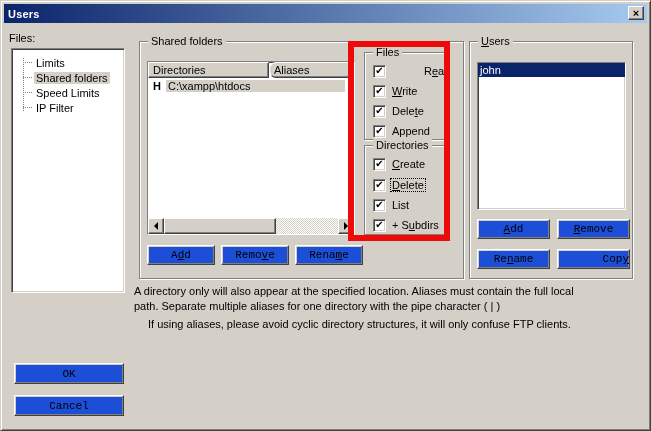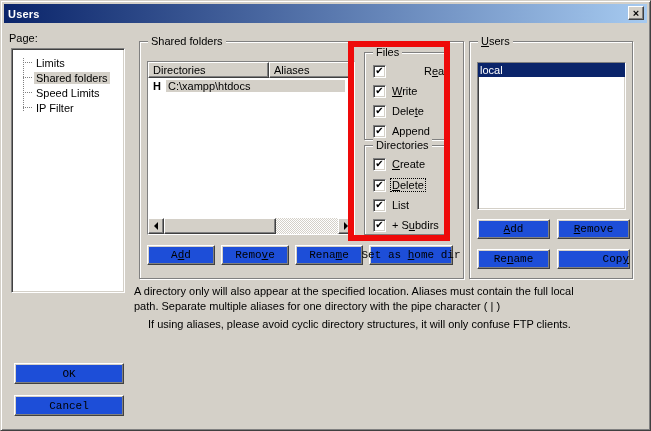--- a/index.html
+++ b/index.html
@@ -66,21 +66,21 @@
   
   .dirlist { position: absolute; left: 7px; top: 19px; width: 208px; height: 174px; display: flex; flex-direction: column; }
   .dirlist-headers { display: flex; height: 16px; }
   .col-header {
     background: #d4d0c8; padding: 1px 4px;
     border: 1px solid; border-color: #fff #404040 #404040 #fff;
     box-shadow: inset -1px -1px 0 #808080;
     overflow: hidden; white-space: nowrap;
   }
   .col-dir { width: 121px; }
-  .col-alias { flex: 1; }
+  .col-alias { flex: 1; border-radius: 7px; }
   .dirlist-body { flex: 1; background: #fff; overflow: hidden; }
   .dir-row { display: flex; align-items: center; height: 15px; padding-left: 5px; }
   .home-flag { font-weight: bold; margin-right: 5px; }
   .dir-path { background: #d4d0c8; flex: 1; padding: 0 2px; margin-right: 9px; white-space: nowrap; }
   .hscroll { height: 16px; display: flex; }
   .scroll-btn {
     width: 16px; height: 16px; background: #d4d0c8;
     border: 1px solid; border-color: #fff #404040 #404040 #fff;
     box-shadow: inset -1px -1px 0 #808080;
     display: flex; align-items: center; justify-content: center;
@@ -124,21 +124,21 @@
 
 <div class="window">
 
   <div class="titlebar">
     <span class="title-text">Users</span>
     <div class="close-btn">
       <span>×</span>
     </div>
   </div>
 
-  <span class="label" style="left:8px; top:31px;">Page:</span>
+  <span class="label" style="left:8px; top:31px;">Files:</span>
   <div class="tree sunken">
     <div class="tree-inner">
       <div class="tree-rail"></div>
       <div style="height:4px"></div>
       <div class="tree-item">
         <span class="tree-dash"></span>
         <span class="tree-label">Limits</span>
       </div>
       <div class="tree-item">
         <span class="tree-dash"></span>
@@ -183,23 +183,20 @@
 
     <button class="btn" style="left:7px; top:203px; width:68px; height:20px;">
         <span>A<u>d</u>d</span>
       </button>
     <button class="btn" style="left:81px; top:203px; width:68px; height:20px;">
         <span>Remo<u>v</u>e</span>
       </button>
     <button class="btn" style="left:155px; top:203px; width:68px; height:20px;">
         <span>Rena<u>m</u>e</span>
       </button>
-    <button class="btn" style="left:229px; top:203px; width:84px; height:20px;">
-        <span>Set as <u>h</u>ome dir</span>
-      </button>
 
     <div class="group" style="left:224px; top:10px; width:83px; height:88px;">
       <span class="group-label">Files</span>
       <div class="cb-row" style="top:11px;gap:32px;">
         <span class="checkbox checked"></span>
         <span class="cb-label">R<u>e</u>ad</span>
       </div>
       <div class="cb-row" style="top:31px;">
         <span class="checkbox checked"></span>
         <span class="cb-label"><u>W</u>rite</span>
@@ -233,21 +230,21 @@
         <span class="cb-label">+ S<u>u</u>bdirs</span>
       </div>
     </div>
   </div>
 
   <div class="annotation"></div>
 
   <div class="group" style="left:468px; top:40px; width:164px; height:238px;">
     <span class="group-label"><u>U</u>sers</span>
     <div class="userlist sunken">
-      <div class="user-row selected">local</div>
+      <div class="user-row selected">john</div>
     </div>
     <button class="btn" style="left:7px; top:177px; width:73px; height:20px;">
         <span><u>A</u>dd</span>
       </button>
     <button class="btn" style="left:87px; top:177px; width:73px; height:20px;">
         <span><u>R</u>emove</span>
       </button>
     <button class="btn" style="left:7px; top:207px; width:73px; height:20px;">
         <span>Re<u>n</u>ame</span>
       </button>

